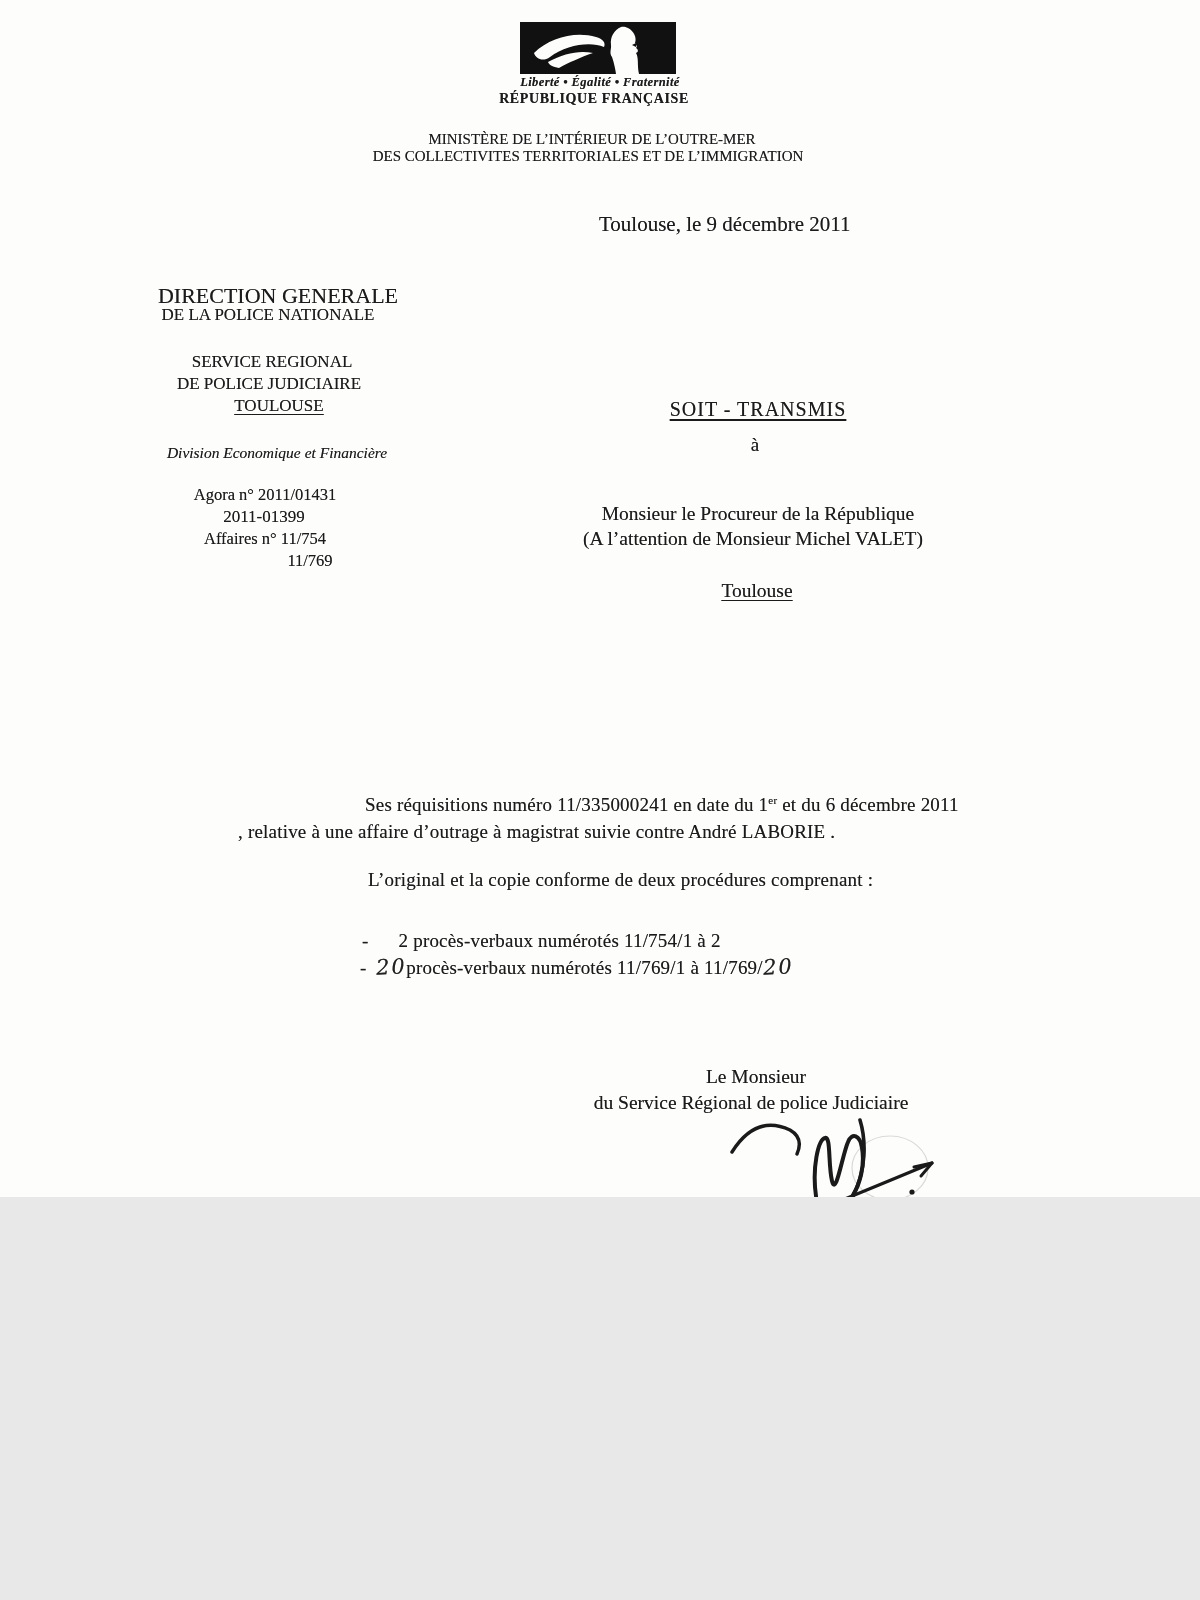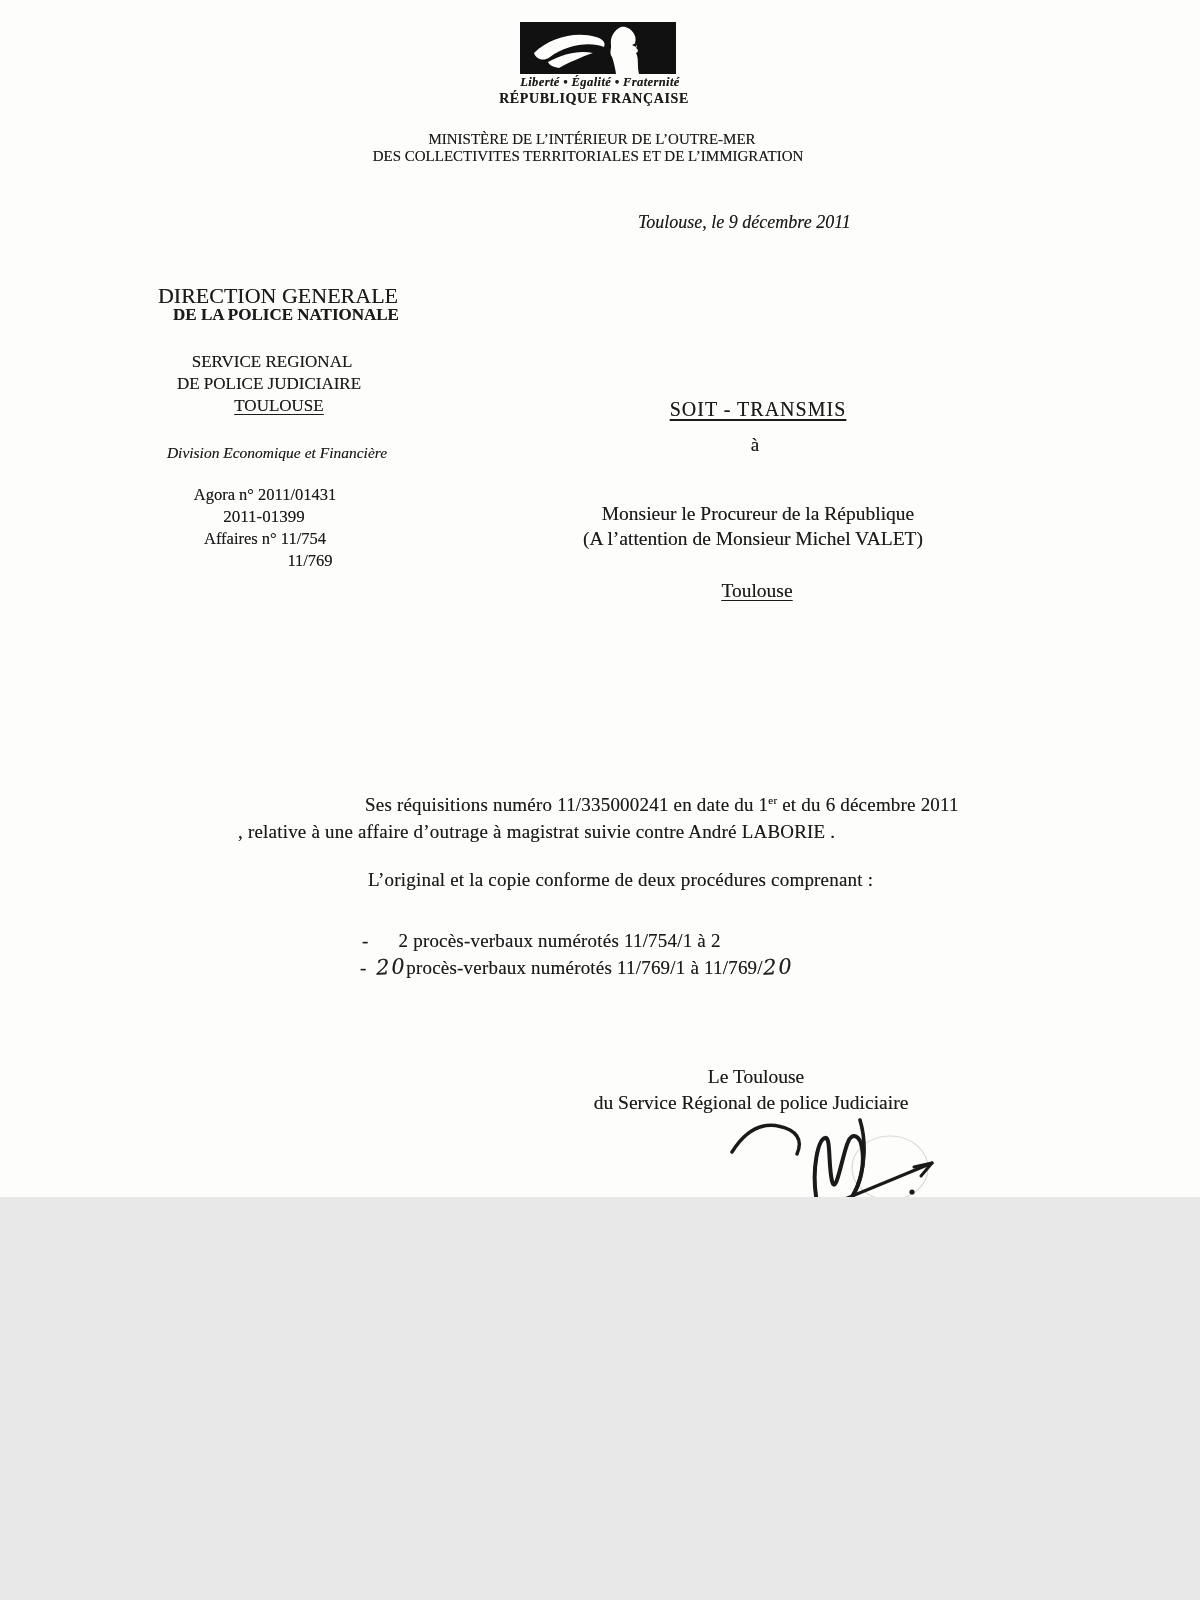--- a/index.html
+++ b/index.html
@@ -40,24 +40,24 @@
       <path d="M101,5 C94,8 90,15 91,23 C91.5,27 89,31 92,35 C93,38 95,44 96,52 L119,52 C117,43 119,36 116,31 C119,30 118,27 116,26 C118,24 117,22 115,21 C117,16 114,9 108,6 C105,4.5 103,4.5 101,5 Z" fill="#fdfdfc"></path>
       <path d="M112,23 l6,-3 l-2,5 Z" fill="#111111"></path>
     </svg>
   </div>
   <div class="cx soft b it" style="left:600px;top:75px;font-size:12.5px;letter-spacing:.4px;">Liberté • Égalité • Fraternité</div>
   <div class="cx soft b" style="left:594px;top:91px;font-size:14px;letter-spacing:.6px;">RÉPUBLIQUE FRANÇAISE</div>
 
   <div class="cx soft" style="left:592px;top:131px;font-size:15px;">MINISTÈRE DE L’INTÉRIEUR DE L’OUTRE-MER</div>
   <div class="cx soft" style="left:588px;top:148px;font-size:15px;text-align:right;">DES COLLECTIVITES TERRITORIALES ET DE L’IMMIGRATION</div>
 
-  <div class="abs soft" style="left:638px;top:212px;font-size:18px;font-style:italic;">Toulouse, le 9 décembre 2011</div>
+  <div class="abs soft" style="left:599px;top:212px;font-size:21px;">Toulouse, le 9 décembre 2011</div>
 
   <div class="cx soft" style="left:278px;top:283px;font-size:22px;">DIRECTION GENERALE</div>
-  <div class="cx soft" style="left:286px;top:305px;font-size:17px;font-weight:bold;">DE LA POLICE NATIONALE</div>
+  <div class="cx soft" style="left:268px;top:305px;font-size:17px;">DE LA POLICE NATIONALE</div>
 
   <div class="cx soft" style="left:272px;top:352px;font-size:17px;">SERVICE REGIONAL</div>
   <div class="cx soft" style="left:269px;top:374px;font-size:17px;">DE POLICE JUDICIAIRE</div>
   <div class="cx soft u" style="left:279px;top:396px;font-size:17px;">TOULOUSE</div>
 
   <div class="cx soft it" style="left:277px;top:444px;font-size:15.5px;">Division Economique et Financière</div>
 
   <div class="cx soft" style="left:265px;top:485px;font-size:16.5px;">Agora n° 2011/01431</div>
   <div class="cx soft" style="left:264px;top:507px;font-size:17px;">2011-01399</div>
   <div class="cx soft" style="left:265px;top:529px;font-size:16.5px;">Affaires n° 11/754</div>
@@ -76,21 +76,21 @@
 
   <div class="abs soft body-text" style="left:368px;top:869px;">L’original et la copie conforme de deux procédures comprenant :</div>
 
   <div class="abs soft body-text" style="left:362px;top:930px;">
     <span>-</span><span style="display:inline-block;width:30px;"></span><span>2 procès-verbaux numérotés 11/754/1 à 2</span>
   </div>
   <div class="abs soft body-text" style="left:360px;top:955px;">
     <span>-</span><span style="display:inline-block;width:9px;"></span><span class="hand">20</span><span>procès-verbaux numérotés 11/769/1 à 11/769/</span><span class="hand">20</span>
   </div>
 
-  <div class="cx soft" style="left:756px;top:1066px;font-size:19.5px;">Le Toulouse</div>
+  <div class="cx soft" style="left:756px;top:1066px;font-size:19.5px;">Le Monsieur</div>
   <div class="cx soft" style="left:751px;top:1092px;font-size:19.5px;">du Service Régional de police Judiciaire</div>
 
   <div class="cx soft" style="left:760px;top:1215px;font-size:19.5px;letter-spacing:.8px;">J. MARIET</div>
 
   <div class="abs" style="left:520px;top:1088px;">
     <svg width="450" height="220" viewBox="0 0 450 220">
       <g fill="none" stroke="#1a1a1a" stroke-linecap="round">
 
         <ellipse cx="370" cy="80" rx="38" ry="32" stroke="#d9d9d6" stroke-width="1.2"></ellipse>
 

